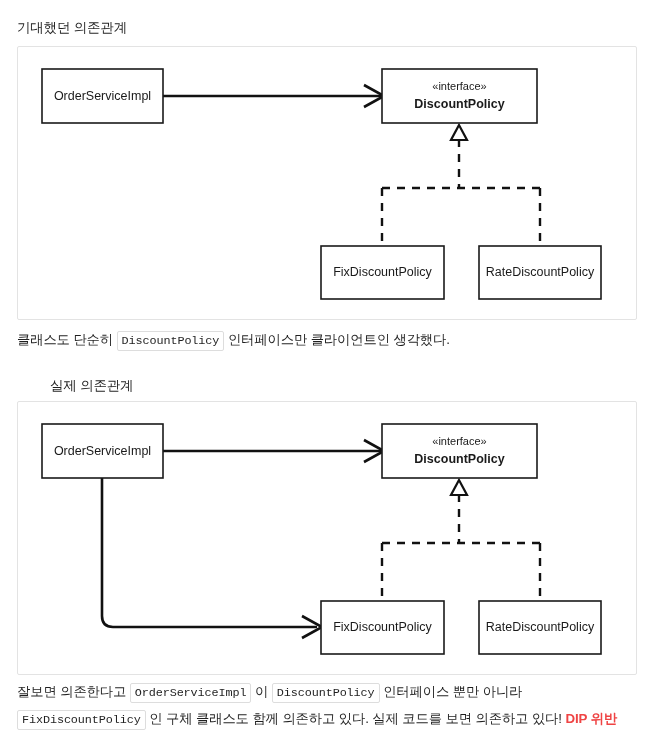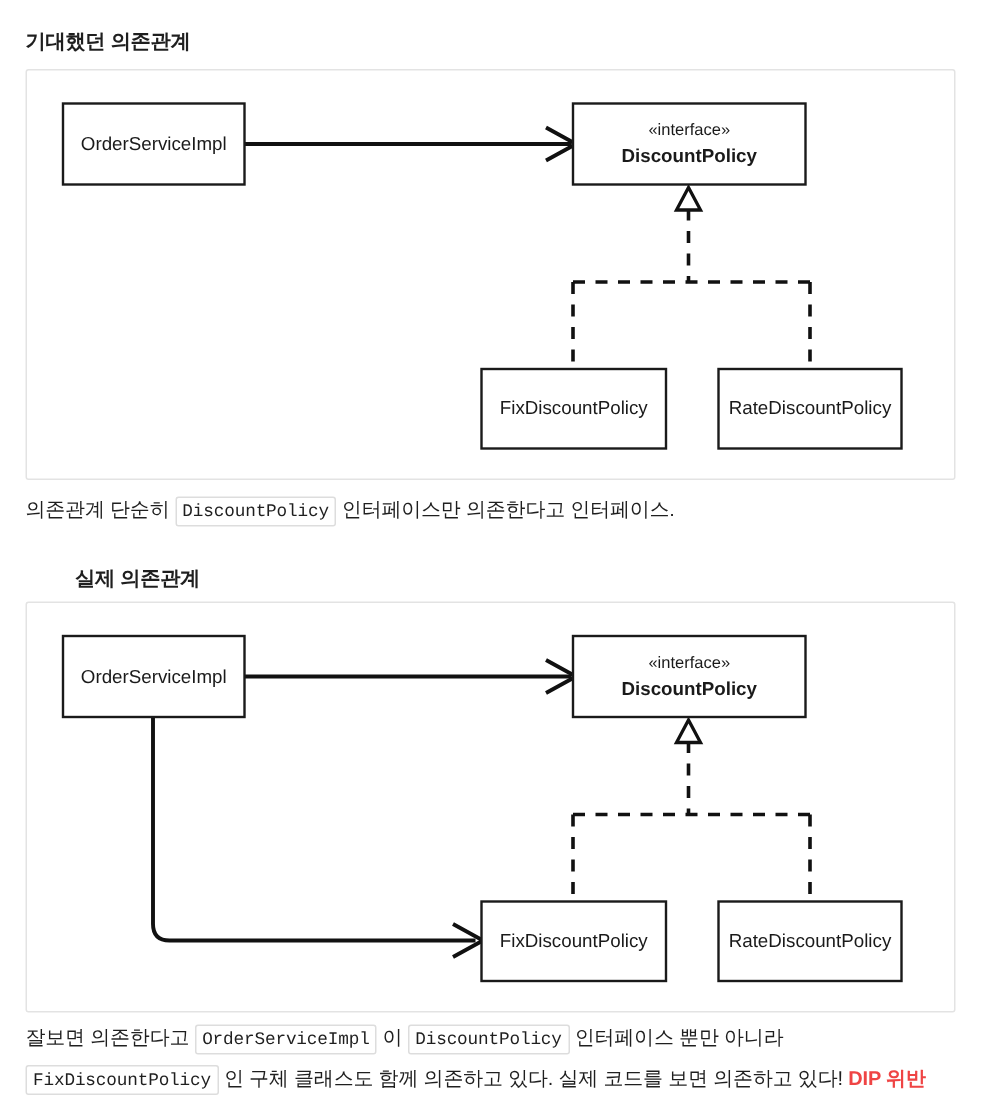--- a/index.html
+++ b/index.html
@@ -21,21 +21,21 @@
     left: 0; top: 0;
     width: 654px;
     height: 746px;
   }
 
   
   .section-heading {
     position: absolute;
     left: 17px;
     font-size: 13.5px;
-    font-weight: bold;
+    font-weight: normal;
     color: #1f1f1f;
     letter-spacing: -0.2px;
     white-space: nowrap;
   }
   #heading-expected { top: 19px; }
   #heading-actual   { top: 377px; margin-left: 33px; }
 
   
   .diagram-frame {
     position: absolute;
@@ -175,21 +175,21 @@
       </g>
 
       <g>
         <rect class="uml-box-rect" x="461" y="199" width="122" height="53"></rect>
         <text class="uml-label" x="522" y="226">RateDiscountPolicy</text>
       </g>
     </svg>
   </div>
 
   <div class="body-text" id="caption-expected">
-    <span class="seg">의존관계 단순히 </span><code class="inline-code">DiscountPolicy</code><span class="seg"> 인터페이스만 의존한다고 인터페이스.</span>
+    <span class="seg">클래스도 단순히 </span><code class="inline-code">DiscountPolicy</code><span class="seg"> 인터페이스만 클라이언트인 생각했다.</span>
   </div>
 
   <div class="section-heading" id="heading-actual">실제 의존관계</div>
 
   <div class="diagram-frame" id="frame-actual">
     <svg class="diagram-svg" viewBox="0 0 620 274" xmlns="http://www.w3.org/2000/svg">
 
       <g>
         <line class="solid-link" x1="145" y1="49" x2="363" y2="49"></line>
         <polyline class="arrow-head" points="346,38 366,49 346,60"></polyline>

